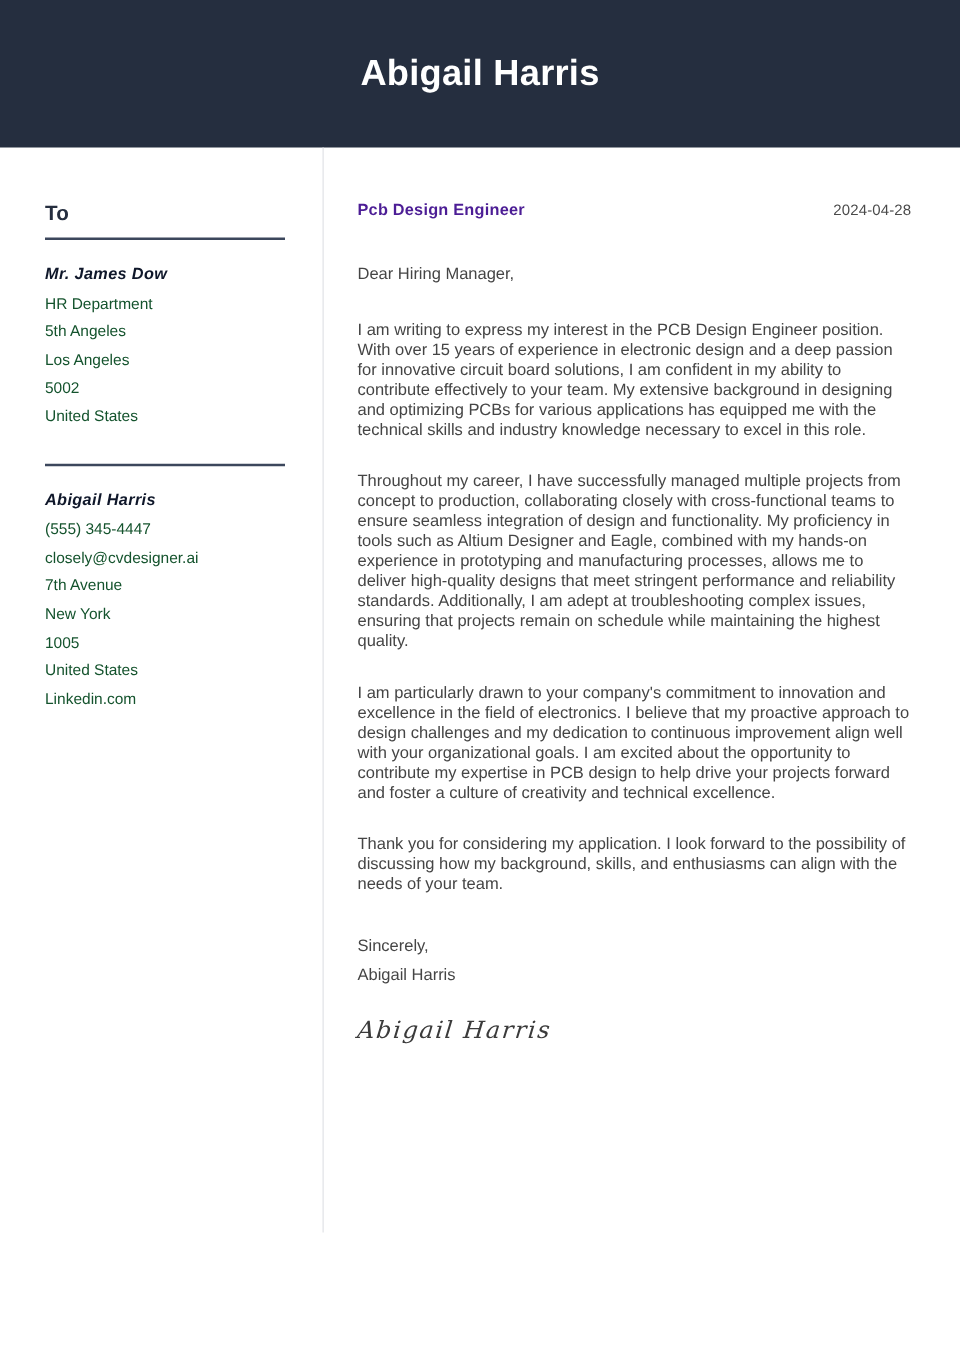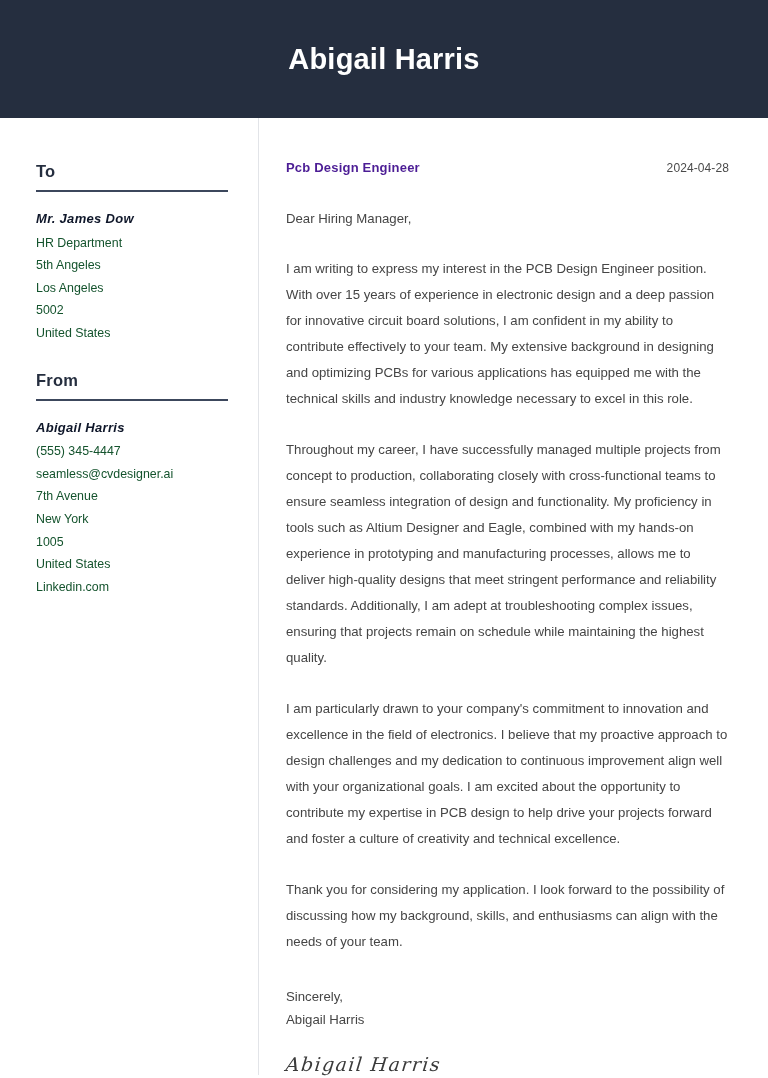--- a/index.html
+++ b/index.html
@@ -121,21 +121,21 @@
 
   .salutation {
     font-size: 13.2px;
     line-height: 23px;
     color: #454545;
     margin-bottom: 26px;
   }
 
   .para {
     font-size: 13.2px;
-    line-height: 26px;
+    line-height: 16px;
     color: #454545;
     margin: 0 0 25px 0;
     text-align: left;
   }
 
   .closing {
     font-size: 13.2px;
     line-height: 23.2px;
     color: #454545;
     margin-top: 30px;
@@ -170,25 +170,24 @@
         <div class="side-rule"></div>
         <div class="side-line strong">Mr. James Dow</div>
         <div class="side-line">HR Department</div>
         <div class="side-line">5th Angeles</div>
         <div class="side-line">Los Angeles</div>
         <div class="side-line">5002</div>
         <div class="side-line">United States</div>
       </section>
 
       <section class="side-block">
-        <div class="side-heading">From</div>
         <div class="side-rule"></div>
         <div class="side-line strong">Abigail Harris</div>
         <div class="side-line">(555) 345-4447</div>
-        <div class="side-line">seamless@cvdesigner.ai</div>
+        <div class="side-line">closely@cvdesigner.ai</div>
         <div class="side-line">7th Avenue</div>
         <div class="side-line">New York</div>
         <div class="side-line">1005</div>
         <div class="side-line">United States</div>
         <div class="side-line">Linkedin.com</div>
       </section>
 
     </aside>
 
     <div class="divider"></div>

